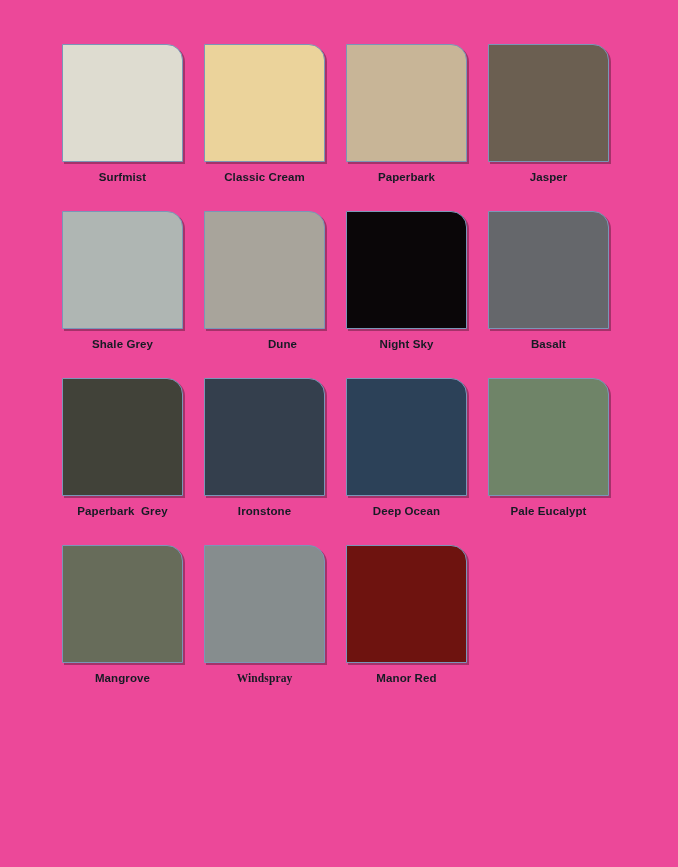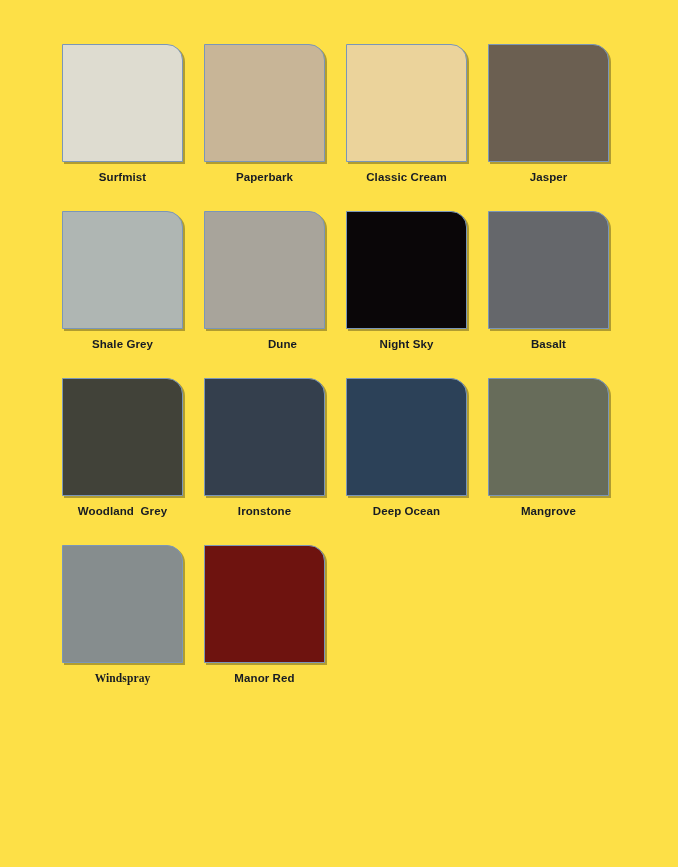--- a/index.html
+++ b/index.html
@@ -12,21 +12,21 @@
     width: 678px;
     height: 867px;
     font-family: "Liberation Sans", sans-serif;
     overflow: hidden;
   }
 
   #palette-page {
     position: relative;
     width: 678px;
     height: 867px;
-    background: #fde047;
+    background: #ec4899;
     box-sizing: border-box;
     padding: 44px 60px 0 60px;
   }
 
   .swatch-grid {
     display: grid;
     grid-template-columns: repeat(4, 125px);
     column-gap: 17px;
     row-gap: 27px;
     justify-content: start;
@@ -75,26 +75,26 @@
 </head>
 <body style="background: rgb(255, 255, 255);">
 
 <div id="palette-page">
   <div class="swatch-grid">
       <div class="swatch-cell">
         <div class="swatch-chip" style="background-color: rgb(222, 220, 208); border-color: rgb(122, 150, 184);"></div>
         <div class="swatch-label" style="color: rgb(22, 27, 36);">Surfmist</div>
       </div>
       <div class="swatch-cell">
+        <div class="swatch-chip" style="background-color: rgb(235, 211, 155); border-color: rgb(122, 150, 184);"></div>
+        <div class="swatch-label" style="color: rgb(22, 27, 36);">Classic Cream</div>
+      </div>
+      <div class="swatch-cell">
         <div class="swatch-chip" style="background-color: rgb(200, 181, 151); border-color: rgb(122, 150, 184);"></div>
         <div class="swatch-label" style="color: rgb(22, 27, 36);">Paperbark</div>
-      </div>
-      <div class="swatch-cell">
-        <div class="swatch-chip" style="background-color: rgb(235, 211, 155); border-color: rgb(122, 150, 184);"></div>
-        <div class="swatch-label" style="color: rgb(22, 27, 36);">Classic Cream</div>
       </div>
       <div class="swatch-cell">
         <div class="swatch-chip" style="background-color: rgb(107, 95, 81); border-color: rgb(122, 150, 184);"></div>
         <div class="swatch-label" style="color: rgb(22, 27, 36);">Jasper</div>
       </div>
       <div class="swatch-cell">
         <div class="swatch-chip" style="background-color: rgb(175, 182, 179); border-color: rgb(122, 150, 184);"></div>
         <div class="swatch-label" style="color: rgb(22, 27, 36);">Shale Grey</div>
       </div>
       <div class="swatch-cell">
@@ -104,29 +104,33 @@
       <div class="swatch-cell">
         <div class="swatch-chip" style="background-color: rgb(10, 6, 8); border-color: rgb(122, 150, 184);"></div>
         <div class="swatch-label" style="color: rgb(22, 27, 36);">Night Sky</div>
       </div>
       <div class="swatch-cell">
         <div class="swatch-chip" style="background-color: rgb(101, 103, 107); border-color: rgb(122, 150, 184);"></div>
         <div class="swatch-label" style="color: rgb(22, 27, 36);">Basalt</div>
       </div>
       <div class="swatch-cell">
         <div class="swatch-chip" style="background-color: rgb(65, 66, 57); border-color: rgb(122, 150, 184);"></div>
-        <div class="swatch-label" style="color: rgb(22, 27, 36);">Woodland  Grey</div>
+        <div class="swatch-label" style="color: rgb(22, 27, 36);">Paperbark  Grey</div>
       </div>
       <div class="swatch-cell">
         <div class="swatch-chip" style="background-color: rgb(52, 63, 77); border-color: rgb(122, 150, 184);"></div>
         <div class="swatch-label" style="color: rgb(22, 27, 36);">Ironstone</div>
       </div>
       <div class="swatch-cell">
         <div class="swatch-chip" style="background-color: rgb(44, 65, 88); border-color: rgb(122, 150, 184);"></div>
         <div class="swatch-label" style="color: rgb(22, 27, 36);">Deep Ocean</div>
+      </div>
+      <div class="swatch-cell">
+        <div class="swatch-chip" style="background-color: rgb(111, 132, 104); border-color: rgb(122, 150, 184);"></div>
+        <div class="swatch-label" style="color: rgb(22, 27, 36);">Pale Eucalypt</div>
       </div>
       <div class="swatch-cell">
         <div class="swatch-chip" style="background-color: rgb(103, 108, 90); border-color: rgb(122, 150, 184);"></div>
         <div class="swatch-label" style="color: rgb(22, 27, 36);">Mangrove</div>
       </div>
       <div class="swatch-cell">
         <div class="swatch-chip" style="background-color: rgb(134, 141, 142); border-color: rgb(122, 150, 184);"></div>
         <div class="swatch-label" style="color: rgb(22, 27, 36); font-family: Liberation Serif, serif;">Windspray</div>
       </div>
       <div class="swatch-cell">

